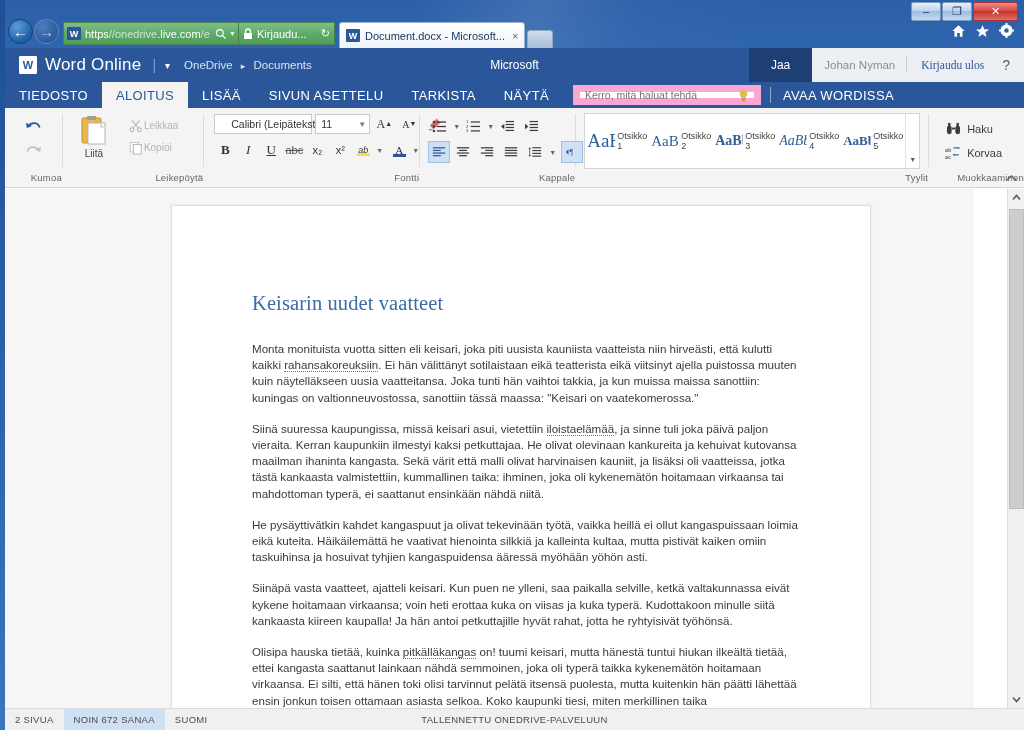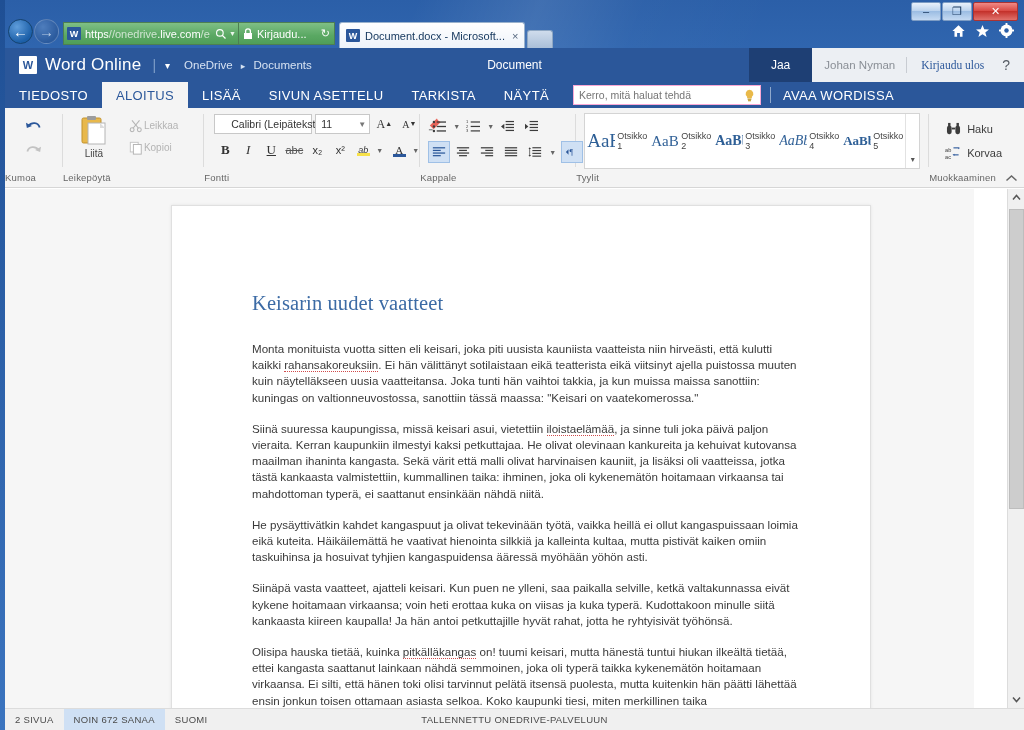--- a/index.html
+++ b/index.html
@@ -147,39 +147,39 @@
     height:26px; background:#2b579a; display:flex; align-items:stretch;
     padding-left:0px; position:relative;
   }
   .rtab {
     color:#ffffff; font-size:13px; letter-spacing:.35px;
     display:flex; align-items:center; padding:0 14px;
   }
   .rtab.active { background:#f4f4f4; color:#2b579a; }
   .tellme {
     margin-left:10px; margin-top:3px; margin-bottom:3px;
-    width:188px; background:#ffffff; border:1px solid #f9a8d4;
+    width:188px; background:#ffffff; border:7px solid #f9a8d4;
     display:flex; align-items:center; padding:0 5px; gap:4px;
   }
   .tellme input {
     border:none; outline:none; width:100%; font-size:10.5px; color:#8a8a8a;
     font-family:"Liberation Sans", sans-serif; background:transparent;
   }
   .bulb { color:#e9b949; font-size:11px; }
   .tellme-vsep { width:1px; background:#8fa8cc; margin:5px 0 5px 9px; }
   .rtab.openword { color:#ffffff; padding:0 12px; }
 
   
   .ribbon {
     height:80px; background:#f4f4f4; border-bottom:1px solid #d6d6d6;
     display:flex; align-items:stretch; position:relative;
   }
   .grp { display:flex; flex-direction:column; position:relative; padding-top:4px; }
   .grp-body { flex:1 1 auto; display:flex; align-items:flex-start; padding:0 7px; }
-  .grp-label { text-align:left; font-size:9.5px; color:#666666; padding-bottom:4px; letter-spacing:.2px; }
+  .grp-label { text-align:right; font-size:9.5px; color:#666666; padding-bottom:4px; letter-spacing:.2px; }
   .grp-sep { width:1px; background:#dcdcdc; margin:6px 0 20px 0; }
 
   .bigbtn {
     display:flex; flex-direction:column; align-items:center; justify-content:flex-start;
     width:48px; padding-top:3px;
   }
   .bigbtn .lbl { font-size:10px; color:#444444; margin-top:2px; }
 
   .smallbtn {
     display:flex; align-items:center; gap:0; height:21px; padding:0 4px;
@@ -384,21 +384,21 @@
     <div class="wo-header">
       <div class="wo-logo-box">W</div>
       <div class="wo-title">Word Online</div>
       <div class="wo-divider">|</div>
       <div class="wo-caret">▾</div>
       <div class="wo-breadcrumb">
         <span>OneDrive</span>
         <span class="sep">▸</span>
         <span>Documents</span>
       </div>
-      <div class="wo-docname">Document</div>
+      <div class="wo-docname">Microsoft</div>
       <div class="wo-right">
         <div class="wo-share">
             <span>Jaa</span>
           </div>
         <div class="wo-userbar">
           <span class="wo-user">Johan Nyman</span>
           <span class="wo-vsep"></span>
           <span class="wo-signout">Kirjaudu ulos</span>
           <span class="wo-help">?</span>
         </div>

